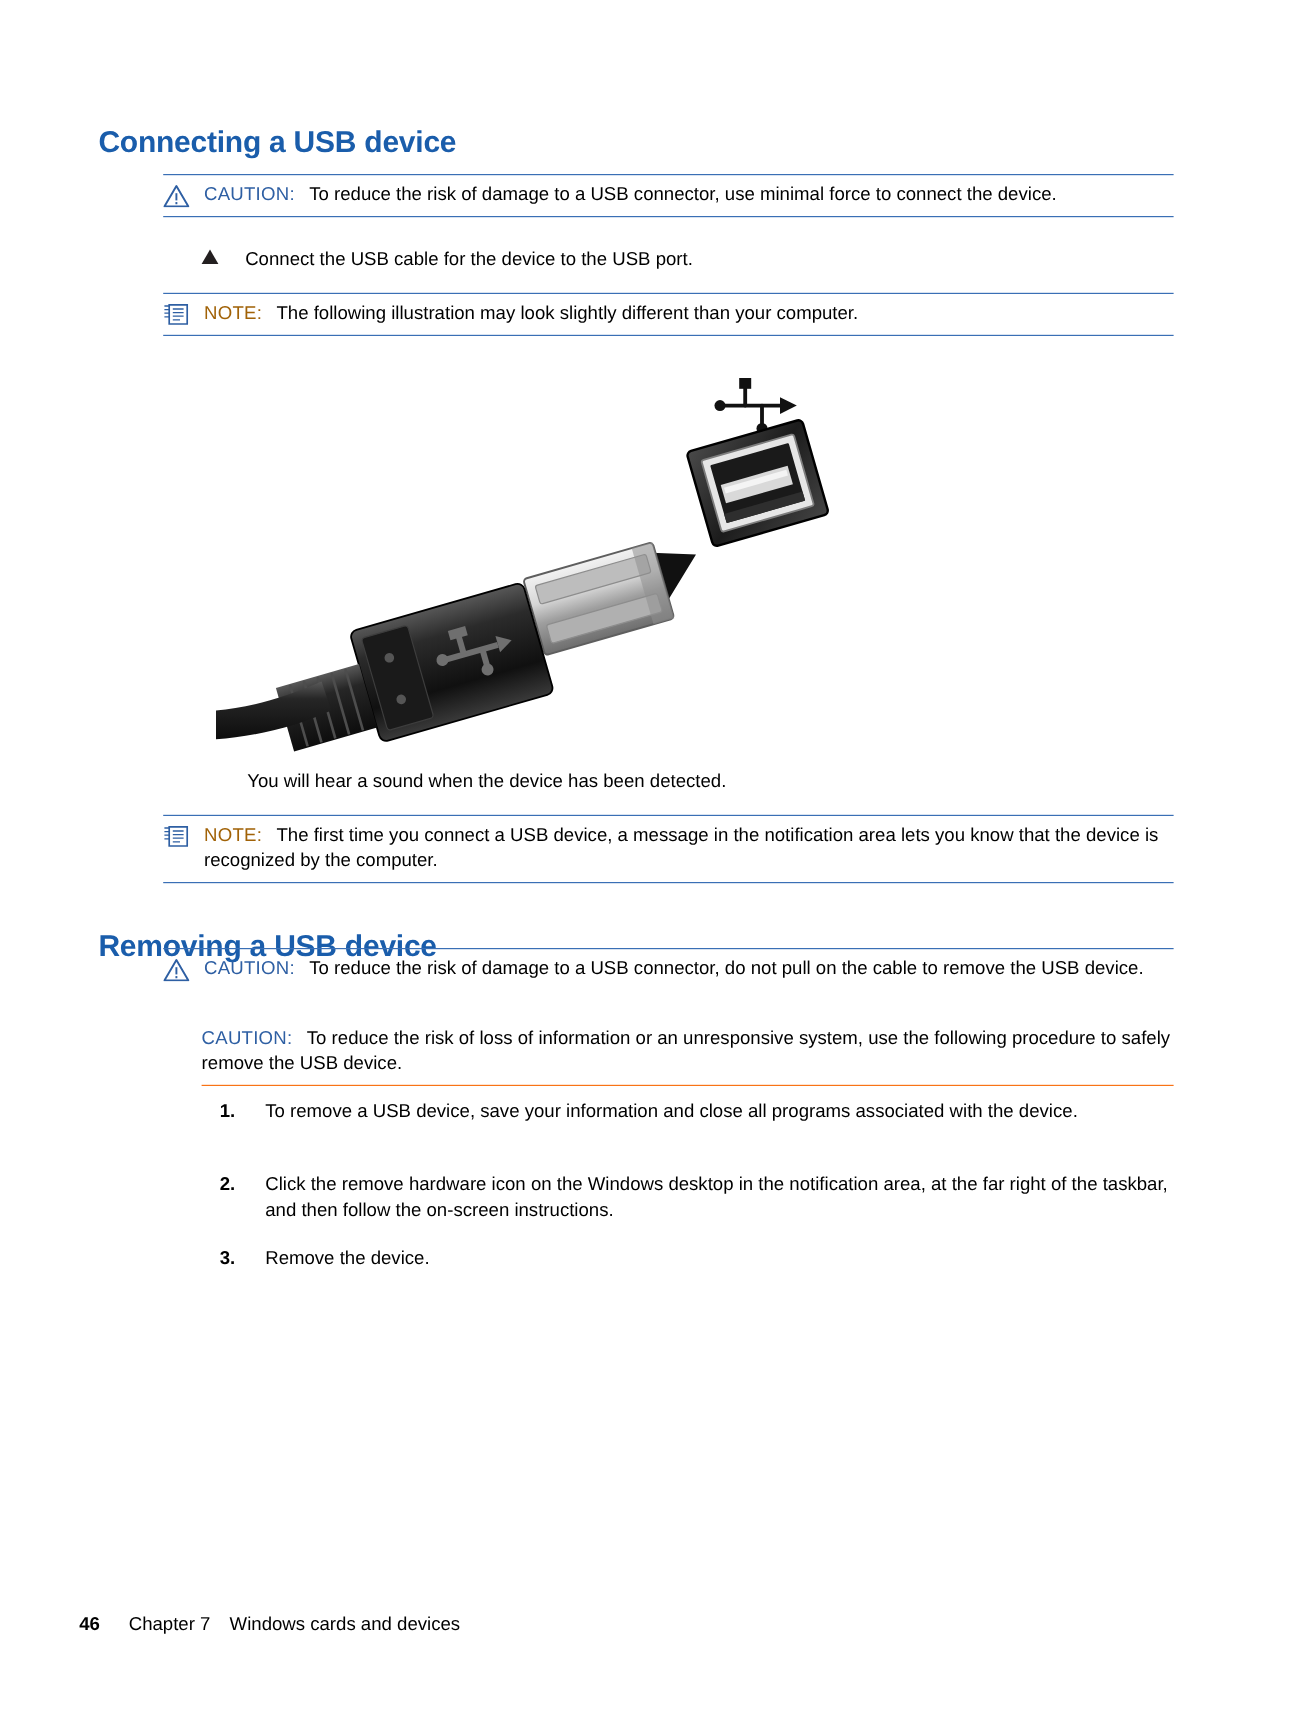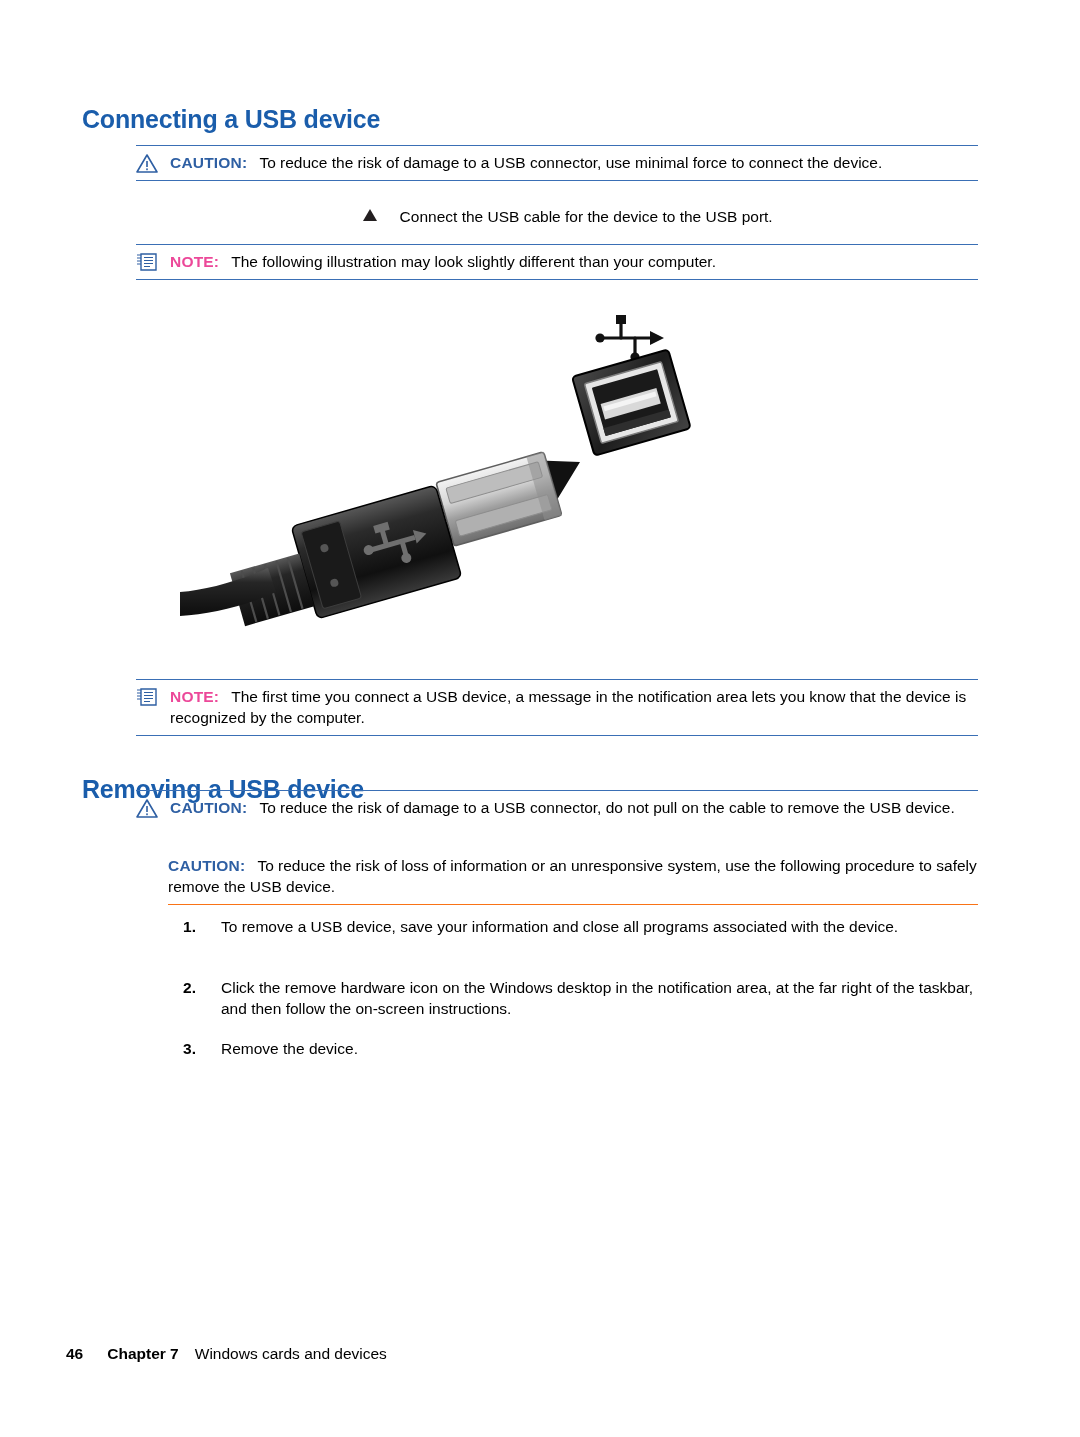--- a/index.html
+++ b/index.html
@@ -51,26 +51,26 @@
     box-sizing: border-box;
     padding: 6px 0 7px 0;
   }
   .notice .inner {
     position: relative;
     padding-left: 34px;
     font-size: 15.5px;
     line-height: 21px;
   }
   .notice-label {
-    font-weight: bold;
+    font-weight: normal;
     color: #2e5fa3;
     letter-spacing: 0.2px;
   }
   .notice-label.caution { color: #2e5fa3; }
-  .notice-label.note { color: #ec4899; }
+  .notice-label.note { color: #a16207; }
   .notice-gap { display: inline-block; width: 12px; }
 
   
   .plain-notice {
     position: absolute;
     left: 168px;
     width: 810px;
     font-size: 15.5px;
     line-height: 21px;
     box-sizing: border-box;
@@ -92,21 +92,20 @@
     top: 1px;
     width: 24px;
     height: 20px;
   }
 
   
   .bullet-row {
     position: absolute;
     font-size: 15.5px;
     line-height: 21px;
-    text-align: center;
   }
   .tri {
     display: inline-block;
     width: 0; height: 0;
     border-left: 7px solid transparent;
     border-right: 7px solid transparent;
     border-bottom: 12px solid #231f20;
     vertical-align: 1px;
   }
 
@@ -130,21 +129,21 @@
   }
 
   
   .footer {
     position: absolute;
     left: 66px;
     top: 1345px;
     font-size: 15.5px;
   }
   .footer .pg { font-weight: bold; margin-right: 24px; }
-  .footer .chap { font-weight: bold; }
+  .footer .chap { font-weight: normal; }
 
   
   .illus {
     position: absolute;
     left: 180px;
     top: 300px;
     width: 520px;
     height: 330px;
   }
 </style>
@@ -266,20 +265,21 @@
           <line x1="84" y1="256" x2="84" y2="309"></line>
           <line x1="96" y1="256" x2="96" y2="309"></line>
           <line x1="108" y1="256" x2="108" y2="309"></line>
           <line x1="120" y1="256" x2="120" y2="309"></line>
         </g>
       </g>
       <path d="M0 316 C 30 314, 66 306, 96 292 L 88 268 C 56 282, 26 290, 0 292 Z" fill="url(#cableGrad)"></path>
     </svg>
   </div>
 
+  <div class="body-text" style="left: 206px; top: 641px; width: 780px;">You will hear a sound when the device has been detected.</div>
 
   <div class="notice" style="top: 679px;">
     <div class="inner">
       <span class="icon-note">
         <svg width="24" height="20" viewBox="0 0 24 20" xmlns="http://www.w3.org/2000/svg">
           <path d="M5 2 L20 2 L20 18 L5 18 Z" fill="#ffffff" stroke="#2e5fa3" stroke-width="1.4"></path>
           <path d="M8 5.5 H17 M8 8.5 H17 M8 11.5 H17 M8 14.5 H14" stroke="#2e5fa3" stroke-width="1.1"></path>
           <path d="M1 3 L5 3 M1 6 L5 6 M1 9 L5 9 M1 12 L5 12" stroke="#2e5fa3" stroke-width="1.1"></path>
         </svg>
       </span>

